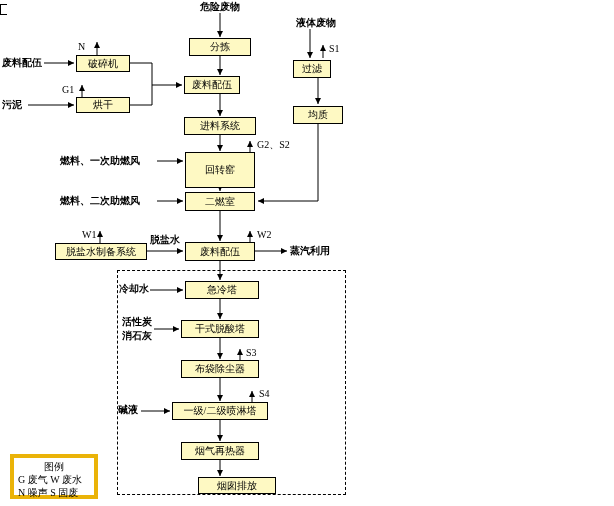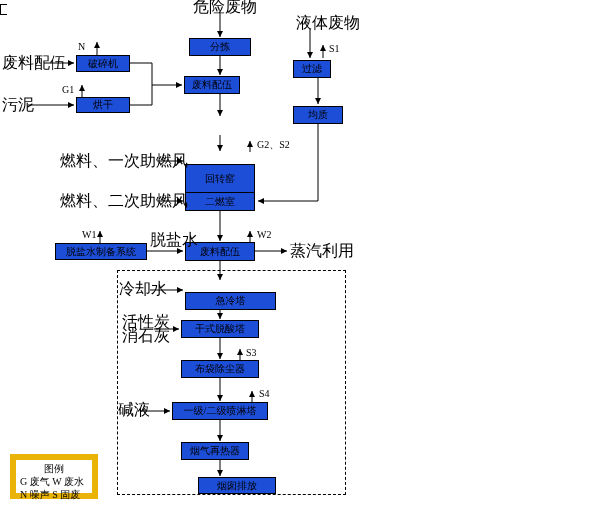--- a/index.html
+++ b/index.html
@@ -2,30 +2,30 @@
 <html><head>
 <meta charset="utf-8">
 <style>
   html,body{margin:0;padding:0;background:#fff;}
   .canvas{
     position:relative;width:614px;height:506px;background:#ffffff;
     font-family:"Liberation Serif","DejaVu Serif",serif;color:#000;overflow:hidden;
   }
   svg.wires{position:absolute;left:0;top:0;z-index:1;}
   .node{
-    position:absolute;border:1px solid #000;background:#1d4ed8;z-index:2;
+    position:absolute;border:1px solid #000;background:#fef9c3;z-index:2;
     display:flex;align-items:center;justify-content:center;
     font-size:10px;line-height:1;white-space:nowrap;box-sizing:border-box;
   }
-  .lbl{position:absolute;font-size:16px;line-height:12px;white-space:nowrap;z-index:2;}
+  .lbl{position:absolute;font-size:10px;line-height:12px;white-space:nowrap;z-index:2;font-weight:bold;}
   .em{position:absolute;font-size:10px;line-height:12px;white-space:nowrap;z-index:3;}
   .ctr{text-align:center;}
   .dashed-box{position:absolute;border:1px dashed #000;box-sizing:border-box;z-index:0;}
   .legend{
-    position:absolute;border:6px solid #eab308;box-sizing:border-box;z-index:2;
+    position:absolute;border:4px solid #eab308;box-sizing:border-box;z-index:2;
     font-size:10px;line-height:13px;padding:2px 4px;background:#fff;
   }
   .legend .ttl{text-align:center;}
   .corner-mark{
     position:absolute;left:0;top:4px;width:6px;height:9px;
     border-left:1px solid #000;border-top:1px solid #000;border-bottom:1px solid #000;z-index:2;
   }
 </style>
 </head>
 <body>
@@ -83,28 +83,29 @@
   </svg>
 
   <div class="dashed-box" style="left:117px;top:270px;width:229px;height:225px"></div>
 
   <div class="corner-mark"></div>
 
   <div class="lbl ctr" style="left:193px;top:1px;width:54px">危险废物</div>
 
   <div class="node" style="left:189px;top:38px;width:62px;height:18px">分拣</div>
   <div class="node" style="left:184px;top:76px;width:56px;height:18px">废料配伍</div>
-  <div class="node" style="left:185px;top:164px;width:70px;height:30px">回转窑</div>
+  <div class="node" style="left:184px;top:117px;width:72px;height:18px">进料系统</div>
+  <div class="node" style="left:185px;top:152px;width:70px;height:36px">回转窑</div>
   <div class="node" style="left:185px;top:192px;width:70px;height:19px">二燃室</div>
   <div class="node" style="left:185px;top:242px;width:70px;height:19px">废料配伍</div>
-  <div class="node" style="left:185px;top:292px;width:91px;height:18px">急冷塔</div>
+  <div class="node" style="left:185px;top:281px;width:74px;height:18px">急冷塔</div>
   <div class="node" style="left:181px;top:320px;width:78px;height:18px">干式脱酸塔</div>
   <div class="node" style="left:181px;top:360px;width:78px;height:18px">布袋除尘器</div>
   <div class="node" style="left:172px;top:402px;width:96px;height:18px">一级/二级喷淋塔</div>
-  <div class="node" style="left:181px;top:442px;width:68px;height:18px">烟气再热器</div>
+  <div class="node" style="left:181px;top:442px;width:78px;height:18px">烟气再热器</div>
   <div class="node" style="left:198px;top:477px;width:78px;height:17px">烟囱排放</div>
 
   <div class="node" style="left:76px;top:55px;width:54px;height:17px">破碎机</div>
   <div class="node" style="left:76px;top:97px;width:54px;height:16px">烘干</div>
   <div class="node" style="left:55px;top:243px;width:92px;height:17px">脱盐水制备系统</div>
 
   <div class="node" style="left:293px;top:60px;width:38px;height:18px">过滤</div>
   <div class="node" style="left:293px;top:106px;width:50px;height:18px">均质</div>
 
   <div class="lbl" style="left:2px;top:57px">废料配伍</div>

